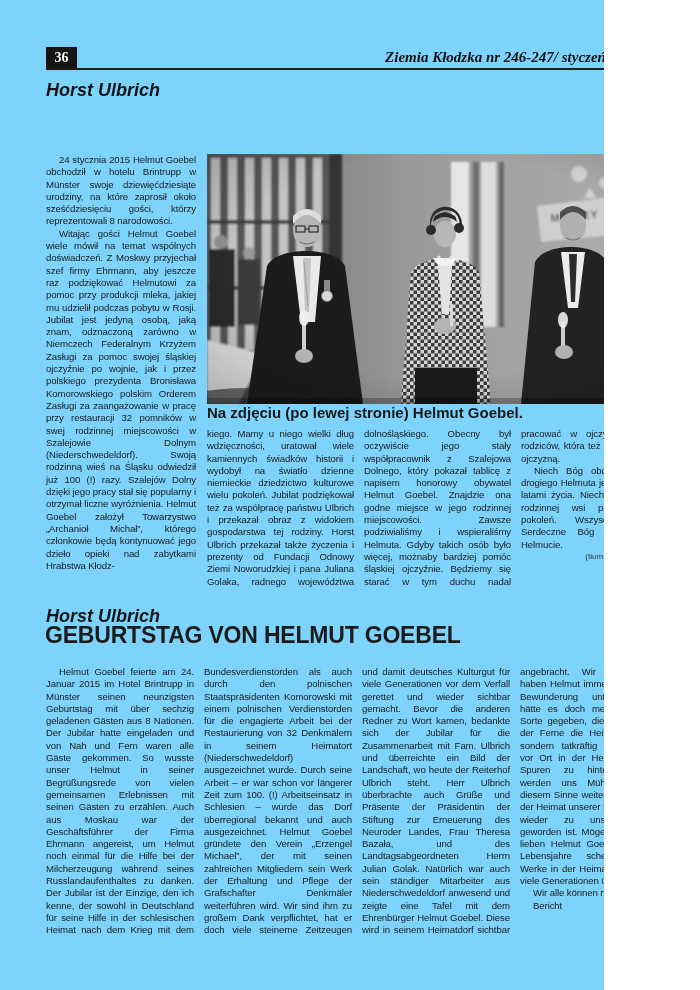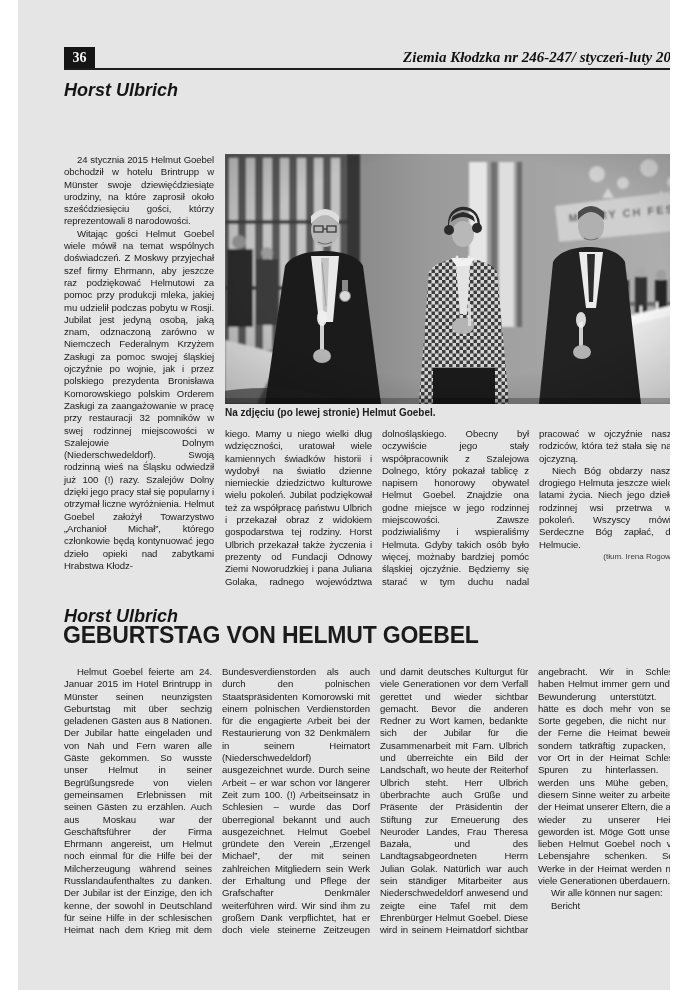--- a/index.html
+++ b/index.html
@@ -1,18 +1,18 @@
 <!DOCTYPE html>
 <html><head>
 <meta charset="utf-8">
 <style>
   html,body{margin:0;padding:0;background:#ffffff;}
   .page{
-    position:relative;width:652px;height:990px;background:#e5e5e5;
-    font-family:"Liberation Sans",sans-serif;color:#1a1a1a;overflow:hidden;margin-left:18px;
+    position:relative;width:604px;height:990px;background:#7dd3fc;
+    font-family:"Liberation Sans",sans-serif;color:#1a1a1a;overflow:hidden;
   }
   
   .header{
     position:absolute;top:47px;left:46px;width:622px;
     display:flex;align-items:flex-end;border-bottom:2px solid #1c1c1c;
   }
   .pagenum{
     width:31px;height:21px;background:#151515;color:#f5f5f5;
     font-family:"Liberation Serif",serif;font-weight:bold;font-size:14px;
     display:flex;align-items:center;justify-content:center;
@@ -39,21 +39,21 @@
   #a1-author{top:80px;}
   #a1-title{top:95px;}
   #a1-body{
     position:absolute;top:154px;left:46px;width:622px;
     display:grid;grid-template-columns:150px 461px;column-gap:11px;
   }
   .a1-col1{grid-column:1;grid-row:1/3;}
   .a1-figure{grid-column:2;grid-row:1;margin:0;}
   .photo-svg{display:block;width:461px;height:250px;background:#888;}
   .caption{
-    margin-top:3px;font-size:10px;font-weight:bold;color:#1a1a1a;line-height:11px;
+    margin-top:3px;font-size:15px;font-weight:bold;color:#1a1a1a;line-height:11px;
   }
   .a1-cont{
     grid-column:2;grid-row:2;margin-top:10px;height:176px;
     column-count:3;column-gap:10px;column-fill:balance;overflow:hidden;
   }
   .credit{
     font-size:8px;color:#3a3a3a;padding-left:12px;letter-spacing:0;
     text-align:right;margin-top:1px;
   }
   

